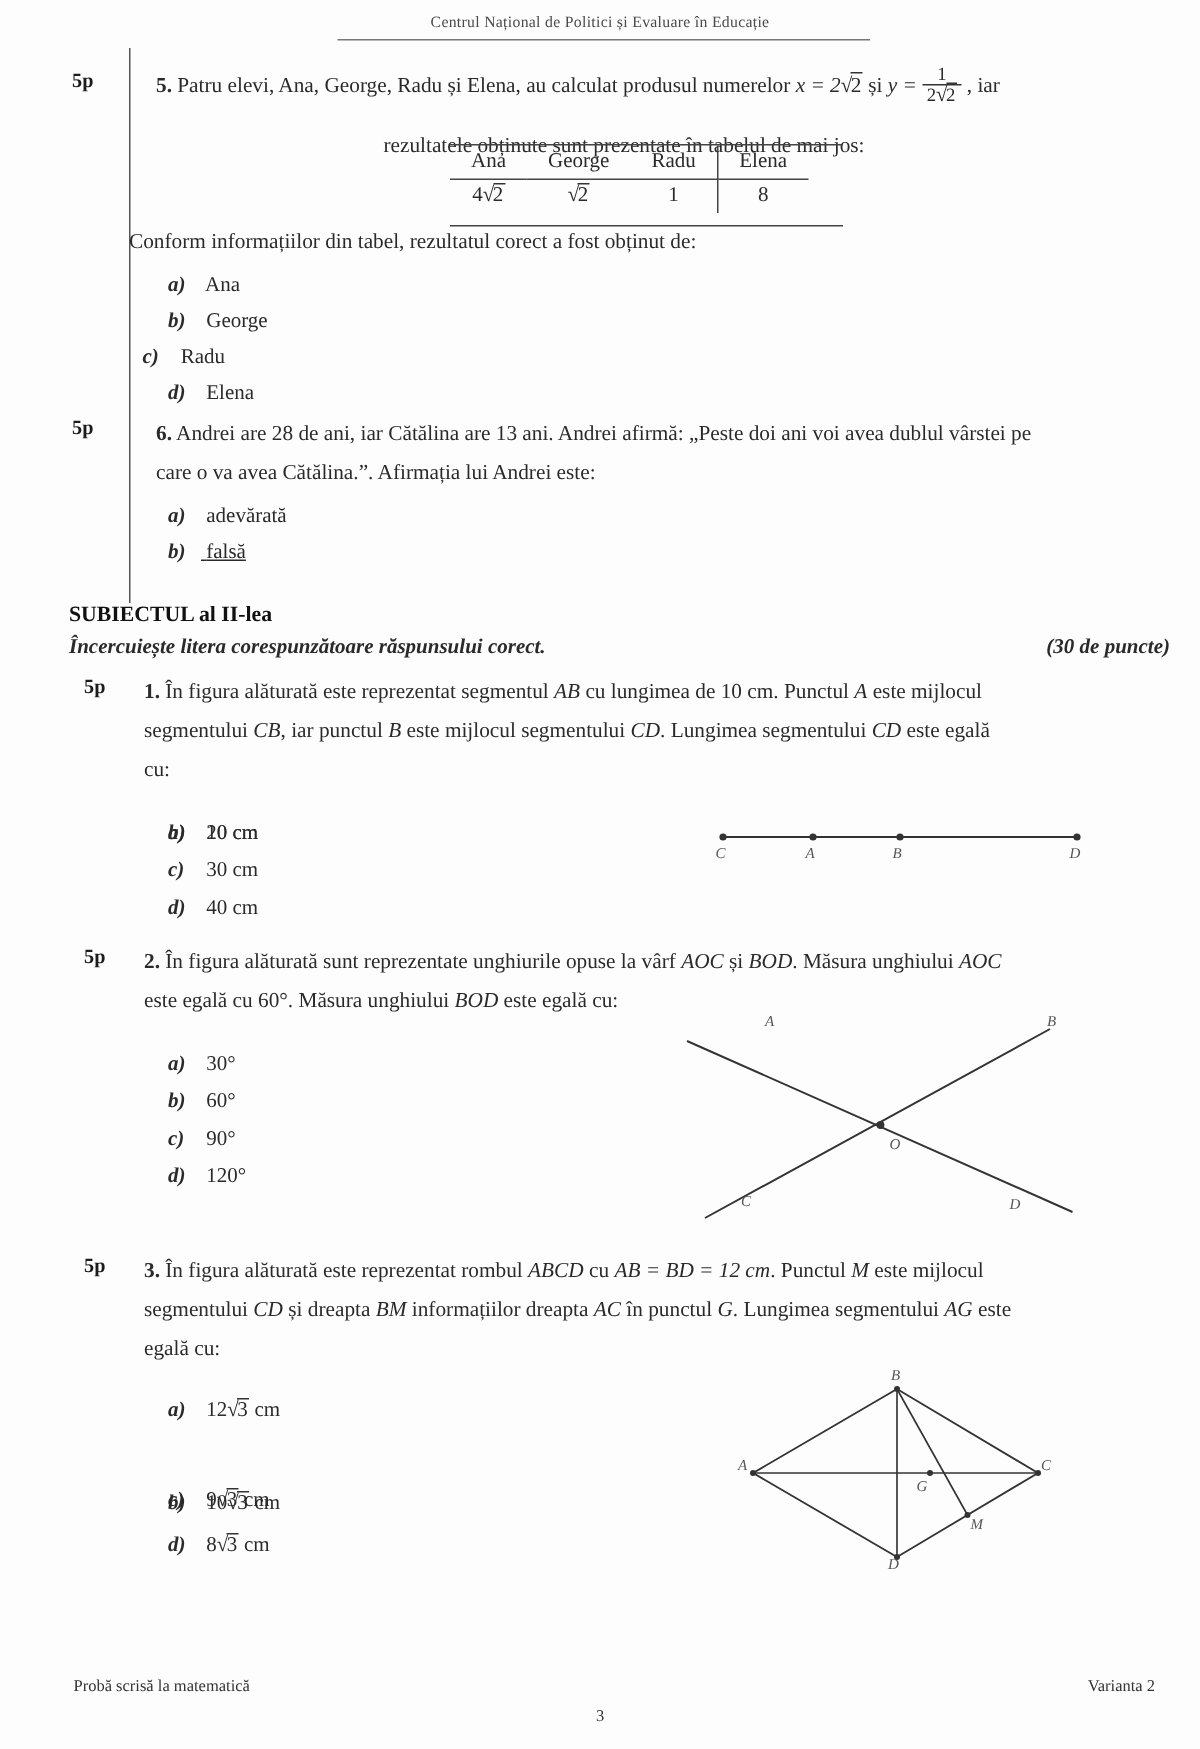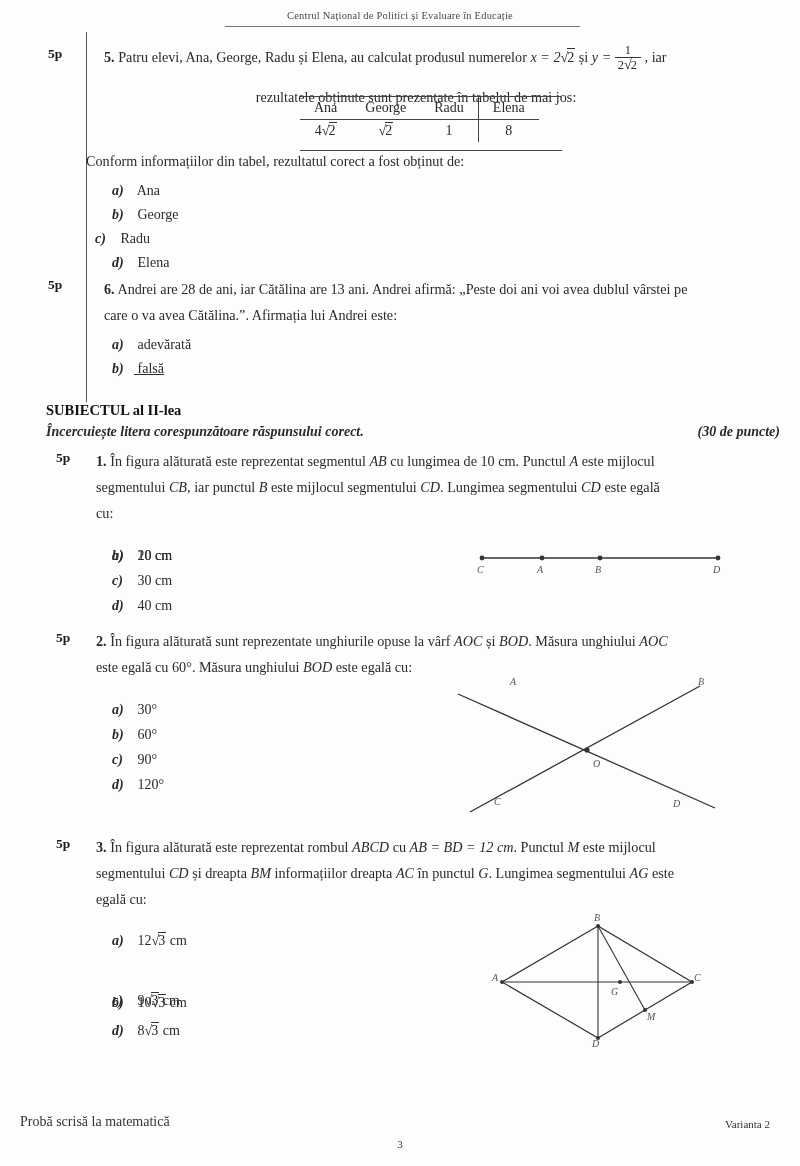--- a/index.html
+++ b/index.html
@@ -145,23 +145,23 @@
   .figlabel {
     position: absolute;
     font-size: 10px;
     font-style: italic;
     color: #555;
   }
 
   
   .footer-left {
     position: absolute;
-    left: 20px;
+    left: 49px;
     bottom: 36px;
-    font-size: 14px;
+    font-size: 11px;
     color: #333;
   }
   .footer-right {
     position: absolute;
     right: 30px;
     bottom: 36px;
     font-size: 11px;
     color: #333;
   }
   .footer-page {

